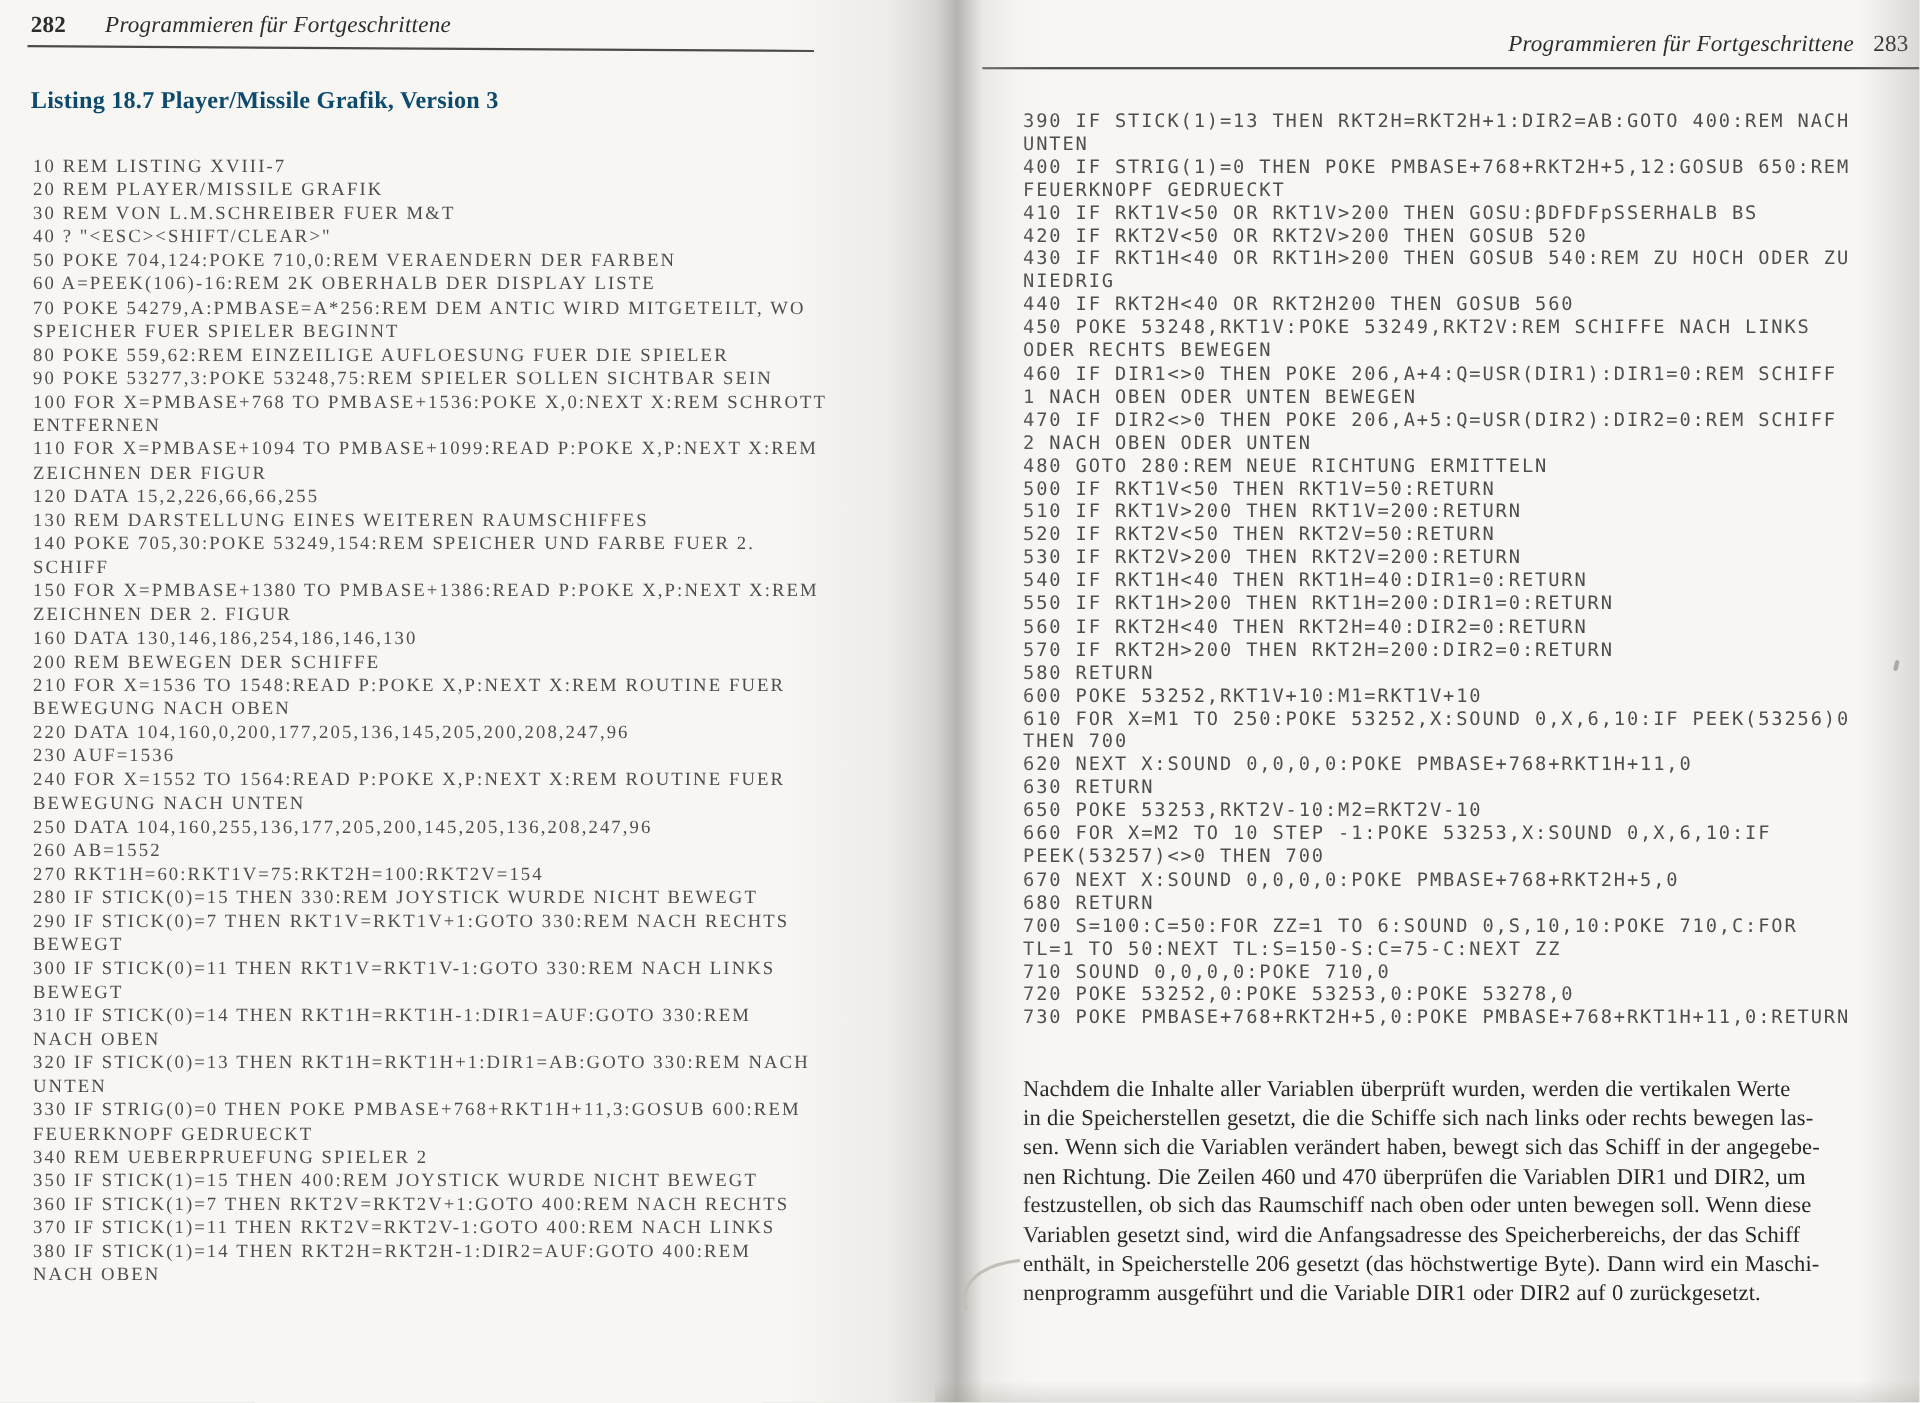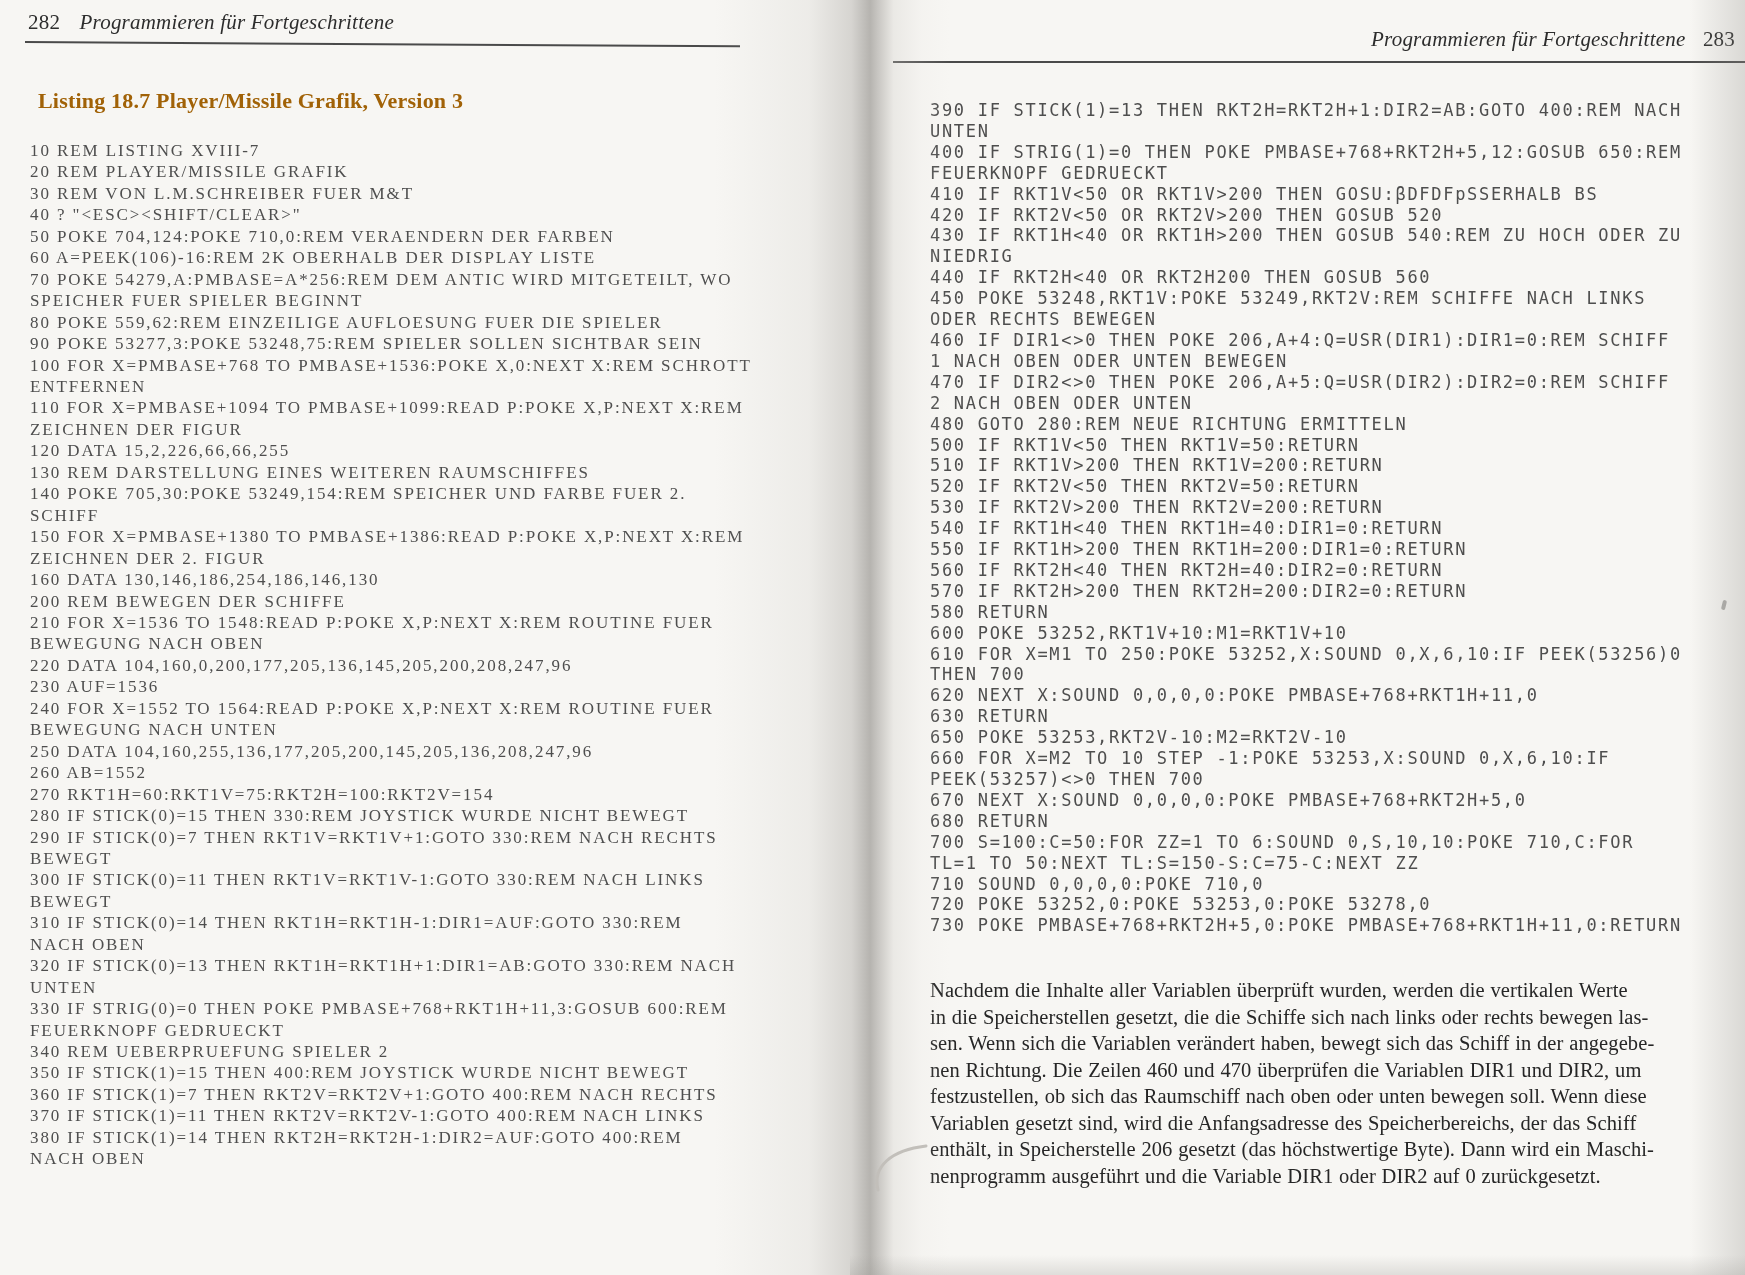--- a/index.html
+++ b/index.html
@@ -30,39 +30,39 @@
   .bottom-edge-shadow {
     position:absolute; left:850px; right:0; bottom:0; height:20px;
     background:linear-gradient(180deg, rgba(150,148,143,0) 0%, rgba(150,148,143,0.25) 100%);
     pointer-events:none;
   }
   
   .header-left {
     position:absolute; left:28px; top:10px; font-size:21px; color:#2d2d2d;
     letter-spacing:0.2px; white-space:nowrap;
   }
-  .header-left .pagenum { font-style:normal; margin-right:14px; }
+  .header-left .pagenum { font-style:normal; margin-right:30px;font-weight:bold; }
   .header-left .runtitle { font-style:italic; }
   .rule-left {
     position:absolute; left:25px; top:41px; width:715px; height:2px;
     background:#4a4a4a; transform:rotate(0.35deg); transform-origin:left center;
   }
   .header-right {
     position:absolute; left:900px; right:10px; top:27px; font-size:21px; color:#2d2d2d;
     text-align:right; letter-spacing:0.2px; white-space:nowrap;
   }
   .header-right .runtitle { font-style:italic; margin-right:12px; }
   .header-right .pagenum { font-style:normal; }
   .rule-right {
     position:absolute; left:893px; top:61px; width:852px; height:2px; background:#4a4a4a;
   }
   
   .listing-title {
-    position:absolute; left:28px; top:78px; margin:10px;
-    font-size:22px; font-weight:bold; color:#a16207; letter-spacing:0.2px;
+    position:absolute; left:28px; top:78px; margin:0;
+    font-size:22px; font-weight:bold; color:#0c4a6e; letter-spacing:0.2px;
   }
   
   .code {
     position:absolute; white-space:pre;
     font-family:"DejaVu Sans Mono", monospace;
     font-size:17px; color:#4e4e4e;
   }
   .code-left  { left:30px;  top:140px; line-height:21.45px; letter-spacing:1.9px;font-family:Liberation Serif, serif; }
   .code-right { left:930px; top:100px; line-height:20.9px;  letter-spacing:1.7px; }
   

